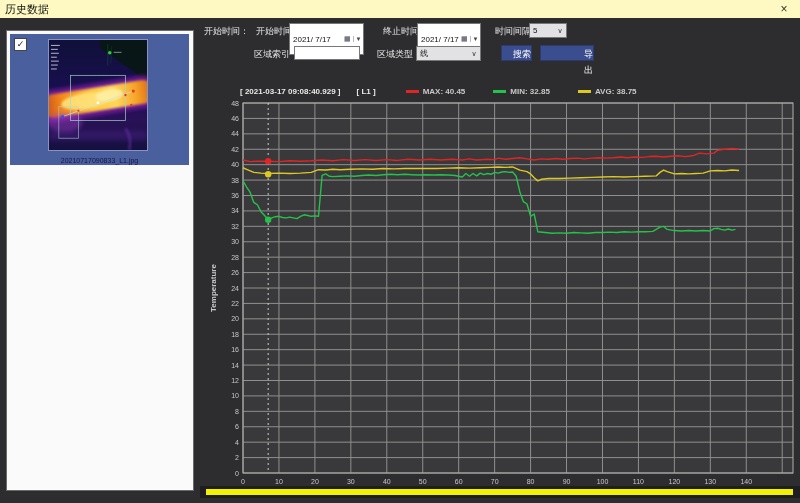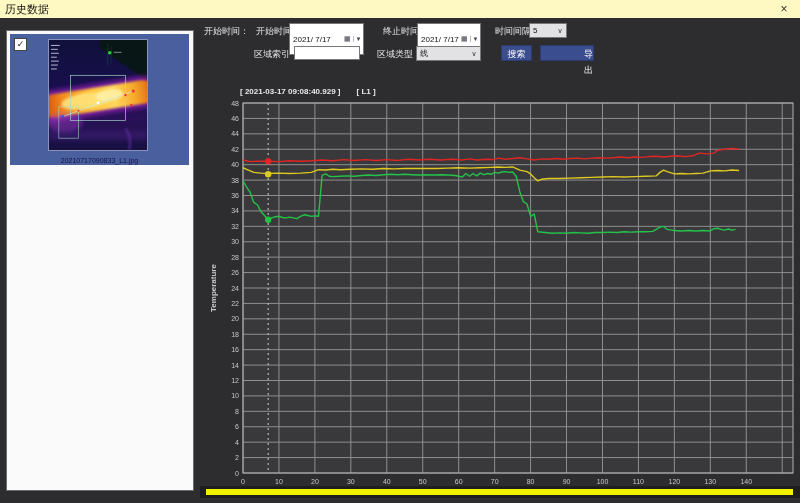--- a/index.html
+++ b/index.html
@@ -30,21 +30,21 @@
   .datebox .val{flex:1;padding-left:3px;}
   .datebox .cal{width:9px;font-size:7px;color:#445;}
   .datebox .arr{width:9px;font-size:6px;color:#445;border-left:1px solid #bbb;text-align:center;}
   .selectbox{position:absolute;height:15px;background:#e2e2e4;border:1px solid #777;
              box-sizing:border-box;font-size:8px;color:#111;display:flex;align-items:center;}
   .selectbox .val{flex:1;padding-left:3px;}
   .selectbox .chev{width:12px;font-size:7px;color:#333;text-align:center;}
   .textinput{position:absolute;height:14px;background:#fff;border:1px solid #777;
              box-sizing:border-box;font-size:8px;color:#111;padding-left:3px;}
   .btn{position:absolute;height:16px;background:#3a4d8f;color:#fff;font-size:9px;
-       text-align:center;line-height:16px;cursor:pointer;border:1px solid #2c3a6e;
+       text-align:right;line-height:16px;cursor:pointer;border:1px solid #2c3a6e;
        box-sizing:border-box;}
   
   .chart-head{position:absolute;left:240px;top:69px;display:flex;align-items:center;
               font-size:8px;color:#e8e8e8;font-weight:bold;}
   .chart-head .region{margin-left:16px;}
   .legend{display:flex;align-items:center;margin-left:30px;}
   .legend-item{display:flex;align-items:center;margin-right:28px;color:#c8c8c8;font-weight:bold;}
   .legend-swatch{width:13px;height:3px;margin-right:4px;}
   
   .chart-wrap{position:absolute;left:202px;top:78px;width:598px;height:403px;}
@@ -152,20 +152,34 @@
   <div class="selectbox" style="left:416px;top:28px;width:65px;">
     <span class="val">线</span>
     <span class="chev">∨</span>
   </div>
   <div class="btn" style="left:501px;top:27px;width:31px;">搜索</div>
   <div class="btn" style="left:540px;top:27px;width:54px;padding-left:43px;">导出</div>
 
   <div class="chart-head">
     <span>[ 2021-03-17 09:08:40.929 ]</span>
     <span class="region">[ L1 ]</span>
+    <span class="legend" id="legend">
+        <span class="legend-item">
+          <span class="legend-swatch" style="background: rgb(224, 37, 37);"></span>
+          <span>MAX: 40.45</span>
+        </span>
+        <span class="legend-item">
+          <span class="legend-swatch" style="background: rgb(37, 194, 74);"></span>
+          <span>MIN: 32.85</span>
+        </span>
+        <span class="legend-item">
+          <span class="legend-swatch" style="background: rgb(221, 201, 32);"></span>
+          <span>AVG: 38.75</span>
+        </span>
+      </span>
   </div>
 
   <div class="chart-wrap">
     <svg id="chart-svg" width="598" height="403" viewBox="0 0 598 403">
         <rect x="41" y="7" width="550" height="370" fill="#39393b"></rect>
         <line x1="41" y1="7" x2="41" y2="377" stroke="#8f8f8f" stroke-width="1"></line>
         <line x1="76.94771241830065" y1="7" x2="76.94771241830065" y2="377" stroke="#8f8f8f" stroke-width="1"></line>
         <line x1="112.89542483660131" y1="7" x2="112.89542483660131" y2="377" stroke="#8f8f8f" stroke-width="1"></line>
         <line x1="148.84313725490196" y1="7" x2="148.84313725490196" y2="377" stroke="#8f8f8f" stroke-width="1"></line>
         <line x1="184.79084967320262" y1="7" x2="184.79084967320262" y2="377" stroke="#8f8f8f" stroke-width="1"></line>

